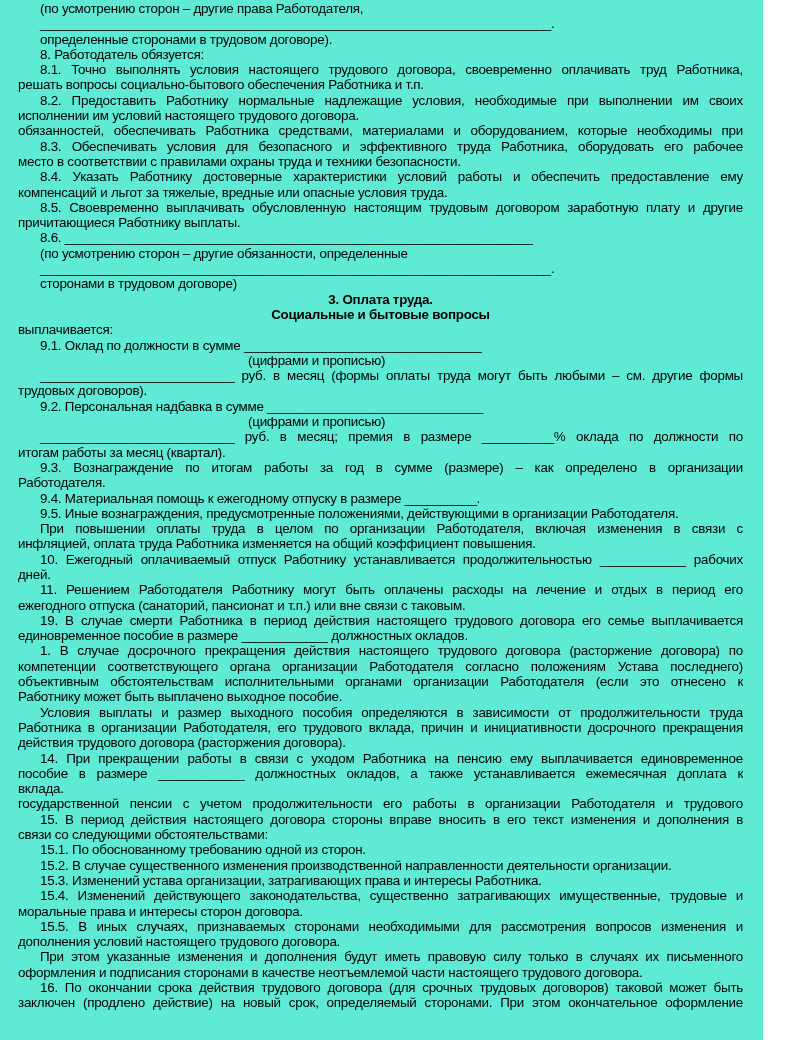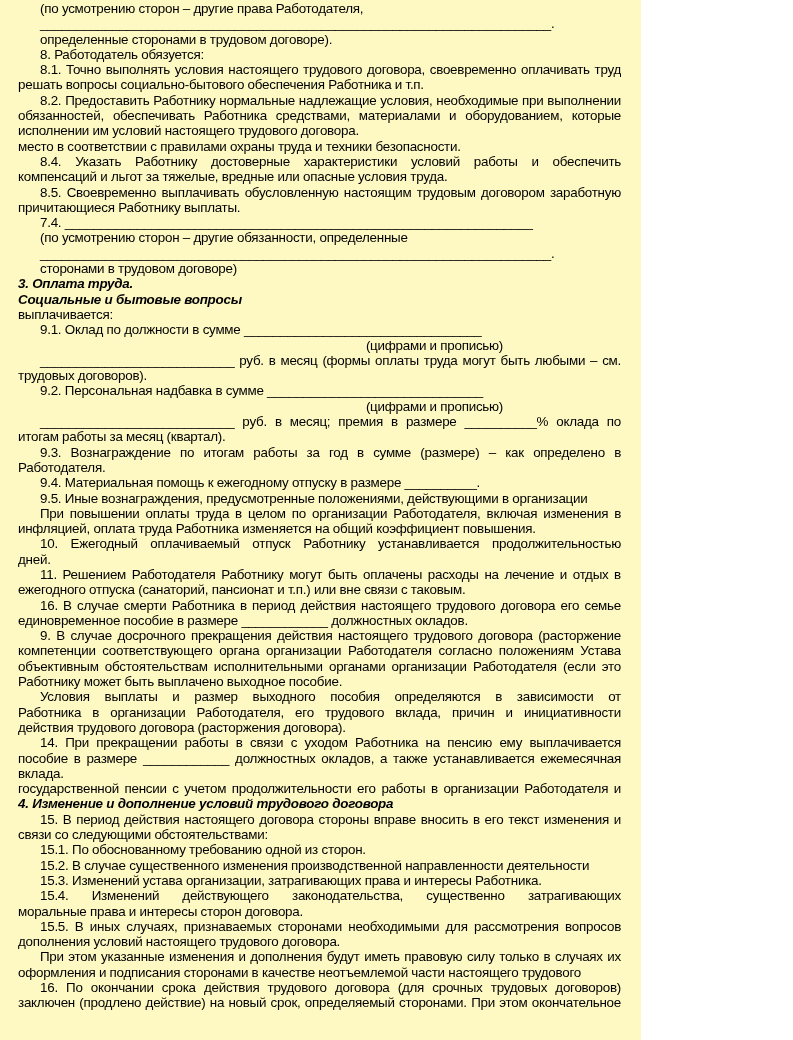--- a/index.html
+++ b/index.html
@@ -7,68 +7,67 @@
     width: 793px; height: 1040px;
     background: #ffffff; color: #000000;
     font-family: "Liberation Sans", "DejaVu Sans", sans-serif;
     font-size: 13.4px;
     letter-spacing: -0.25px;
     line-height: 15.3px;
     overflow: hidden;
   }
   .page {
     box-sizing: border-box;
-    width: 641px; height: 1040px;
+    width: 763px; height: 1040px;
     padding: 1px 20px 0 18px;
-    background: #fef9c3;
+    background: #5eead4;
   }
   .ln {
     height: 15.3px;
     overflow: hidden;
     text-align: left;
   }
   .fill {
     text-align: justify;
     text-align-last: justify;
     text-justify: inter-word;
   }
   .ind { padding-left: 22px; }
   .h {
     height: 15.3px;
     overflow: hidden;
     font-weight: 700;
-    text-align: left;
-    font-style: italic;
+    text-align: center;
   }
   .hint {
     height: 15.3px;
     overflow: hidden;
     padding-left: 230px;
-    text-align: center;
   }
 </style>
 </head>
 <body>
 
 <div class="page">
     <div class="ln ind">(по усмотрению сторон – другие права Работодателя,</div>
     <div class="ln ind">_______________________________________________________________________.</div>
     <div class="ln ind">определенные сторонами в трудовом договоре).</div>
     <div class="ln ind">8. Работодатель обязуется:</div>
     <div class="ln ind fill">8.1. Точно выполнять условия настоящего трудового договора, своевременно оплачивать труд Работника,</div>
     <div class="ln">решать вопросы социально-бытового обеспечения Работника и т.п.</div>
     <div class="ln ind fill">8.2. Предоставить Работнику нормальные надлежащие условия, необходимые при выполнении им своих</div>
+    <div class="ln">исполнении им условий настоящего трудового договора.</div>
     <div class="ln fill">обязанностей, обеспечивать Работника средствами, материалами и оборудованием, которые необходимы при</div>
-    <div class="ln">исполнении им условий настоящего трудового договора.</div>
+    <div class="ln ind fill">8.3. Обеспечивать условия для безопасного и эффективного труда Работника, оборудовать его рабочее</div>
     <div class="ln">место в соответствии с правилами охраны труда и техники безопасности.</div>
     <div class="ln ind fill">8.4. Указать Работнику достоверные характеристики условий работы и обеспечить предоставление ему</div>
     <div class="ln">компенсаций и льгот за тяжелые, вредные или опасные условия труда.</div>
     <div class="ln ind fill">8.5. Своевременно выплачивать обусловленную настоящим трудовым договором заработную плату и другие</div>
     <div class="ln">причитающиеся Работнику выплаты.</div>
-    <div class="ln ind">7.4. _________________________________________________________________</div>
+    <div class="ln ind">8.6. _________________________________________________________________</div>
     <div class="ln ind">(по усмотрению сторон – другие обязанности, определенные</div>
     <div class="ln ind">_______________________________________________________________________.</div>
     <div class="ln ind">сторонами в трудовом договоре)</div>
     <div class="h">3. Оплата труда.</div>
     <div class="h">Социальные и бытовые вопросы</div>
     <div class="ln">выплачивается:</div>
     <div class="ln ind">9.1. Оклад по должности в сумме _________________________________</div>
     <div class="hint">(цифрами и прописью)</div>
     <div class="ln ind fill">___________________________ руб. в месяц (формы оплаты труда могут быть любыми – см. другие формы</div>
     <div class="ln">трудовых договоров).</div>
@@ -79,34 +78,33 @@
     <div class="ln ind fill">9.3. Вознаграждение по итогам работы за год в сумме (размере) – как определено в организации</div>
     <div class="ln">Работодателя.</div>
     <div class="ln ind">9.4. Материальная помощь к ежегодному отпуску в размере __________.</div>
     <div class="ln ind">9.5. Иные вознаграждения, предусмотренные положениями, действующими в организации Работодателя.</div>
     <div class="ln ind fill">При повышении оплаты труда в целом по организации Работодателя, включая изменения в связи с</div>
     <div class="ln">инфляцией, оплата труда Работника изменяется на общий коэффициент повышения.</div>
     <div class="ln ind fill">10. Ежегодный оплачиваемый отпуск Работнику устанавливается продолжительностью ____________ рабочих</div>
     <div class="ln">дней.</div>
     <div class="ln ind fill">11. Решением Работодателя Работнику могут быть оплачены расходы на лечение и отдых в период его</div>
     <div class="ln">ежегодного отпуска (санаторий, пансионат и т.п.) или вне связи с таковым.</div>
-    <div class="ln ind fill">16. В случае смерти Работника в период действия настоящего трудового договора его семье выплачивается</div>
+    <div class="ln ind fill">19. В случае смерти Работника в период действия настоящего трудового договора его семье выплачивается</div>
     <div class="ln">единовременное пособие в размере ____________ должностных окладов.</div>
-    <div class="ln ind fill">9. В случае досрочного прекращения действия настоящего трудового договора (расторжение договора) по</div>
+    <div class="ln ind fill">1. В случае досрочного прекращения действия настоящего трудового договора (расторжение договора) по</div>
     <div class="ln fill">компетенции соответствующего органа организации Работодателя согласно положениям Устава последнего)</div>
     <div class="ln fill">объективным обстоятельствам исполнительными органами организации Работодателя (если это отнесено к</div>
     <div class="ln">Работнику может быть выплачено выходное пособие.</div>
     <div class="ln ind fill">Условия выплаты и размер выходного пособия определяются в зависимости от продолжительности труда</div>
     <div class="ln fill">Работника в организации Работодателя, его трудового вклада, причин и инициативности досрочного прекращения</div>
     <div class="ln">действия трудового договора (расторжения договора).</div>
     <div class="ln ind fill">14. При прекращении работы в связи с уходом Работника на пенсию ему выплачивается единовременное</div>
     <div class="ln fill">пособие в размере ____________ должностных окладов, а также устанавливается ежемесячная доплата к</div>
     <div class="ln">вклада.</div>
     <div class="ln fill">государственной пенсии с учетом продолжительности его работы в организации Работодателя и трудового</div>
-    <div class="h">4. Изменение и дополнение условий трудового договора</div>
     <div class="ln ind fill">15. В период действия настоящего договора стороны вправе вносить в его текст изменения и дополнения в</div>
     <div class="ln">связи со следующими обстоятельствами:</div>
     <div class="ln ind">15.1. По обоснованному требованию одной из сторон.</div>
     <div class="ln ind">15.2. В случае существенного изменения производственной направленности деятельности организации.</div>
     <div class="ln ind">15.3. Изменений устава организации, затрагивающих права и интересы Работника.</div>
     <div class="ln ind fill">15.4. Изменений действующего законодательства, существенно затрагивающих имущественные, трудовые и</div>
     <div class="ln">моральные права и интересы сторон договора.</div>
     <div class="ln ind fill">15.5. В иных случаях, признаваемых сторонами необходимыми для рассмотрения вопросов изменения и</div>
     <div class="ln">дополнения условий настоящего трудового договора.</div>
     <div class="ln ind fill">При этом указанные изменения и дополнения будут иметь правовую силу только в случаях их письменного</div>

